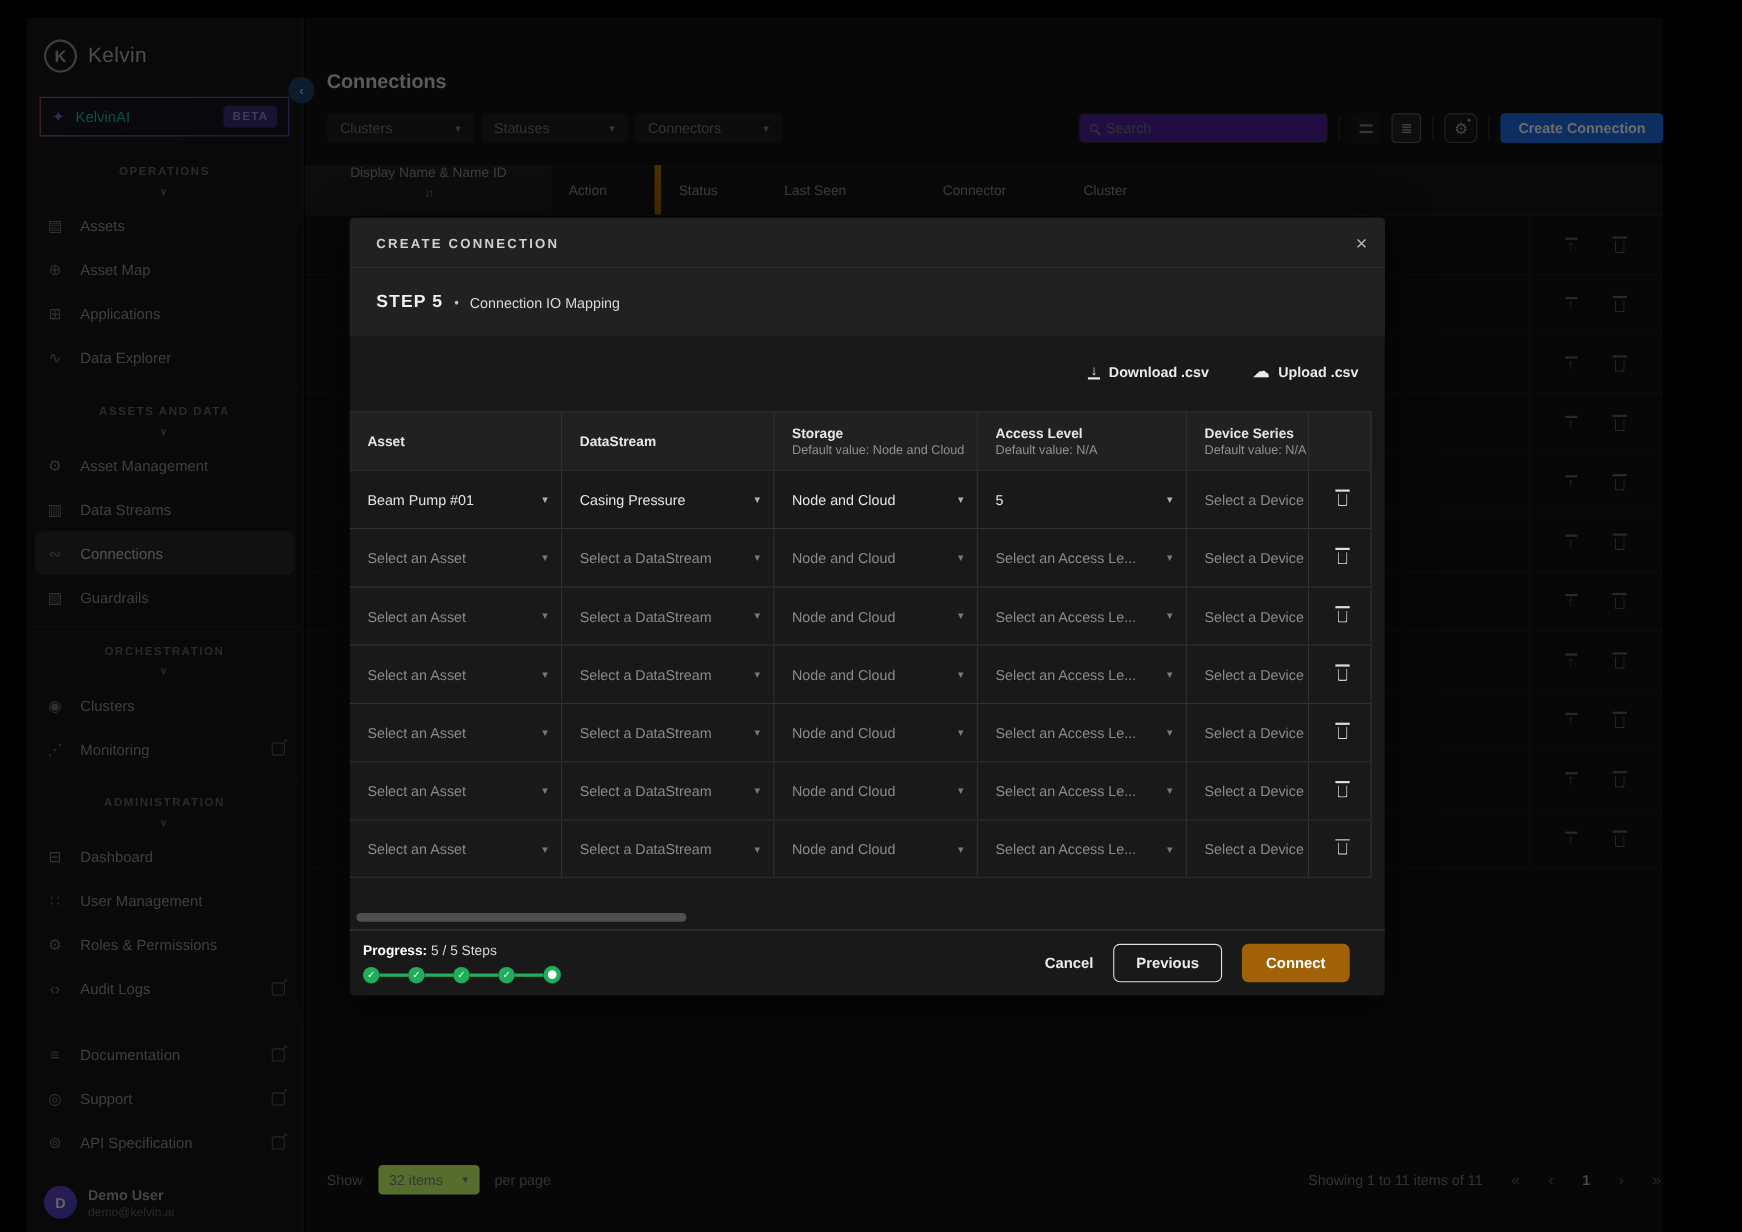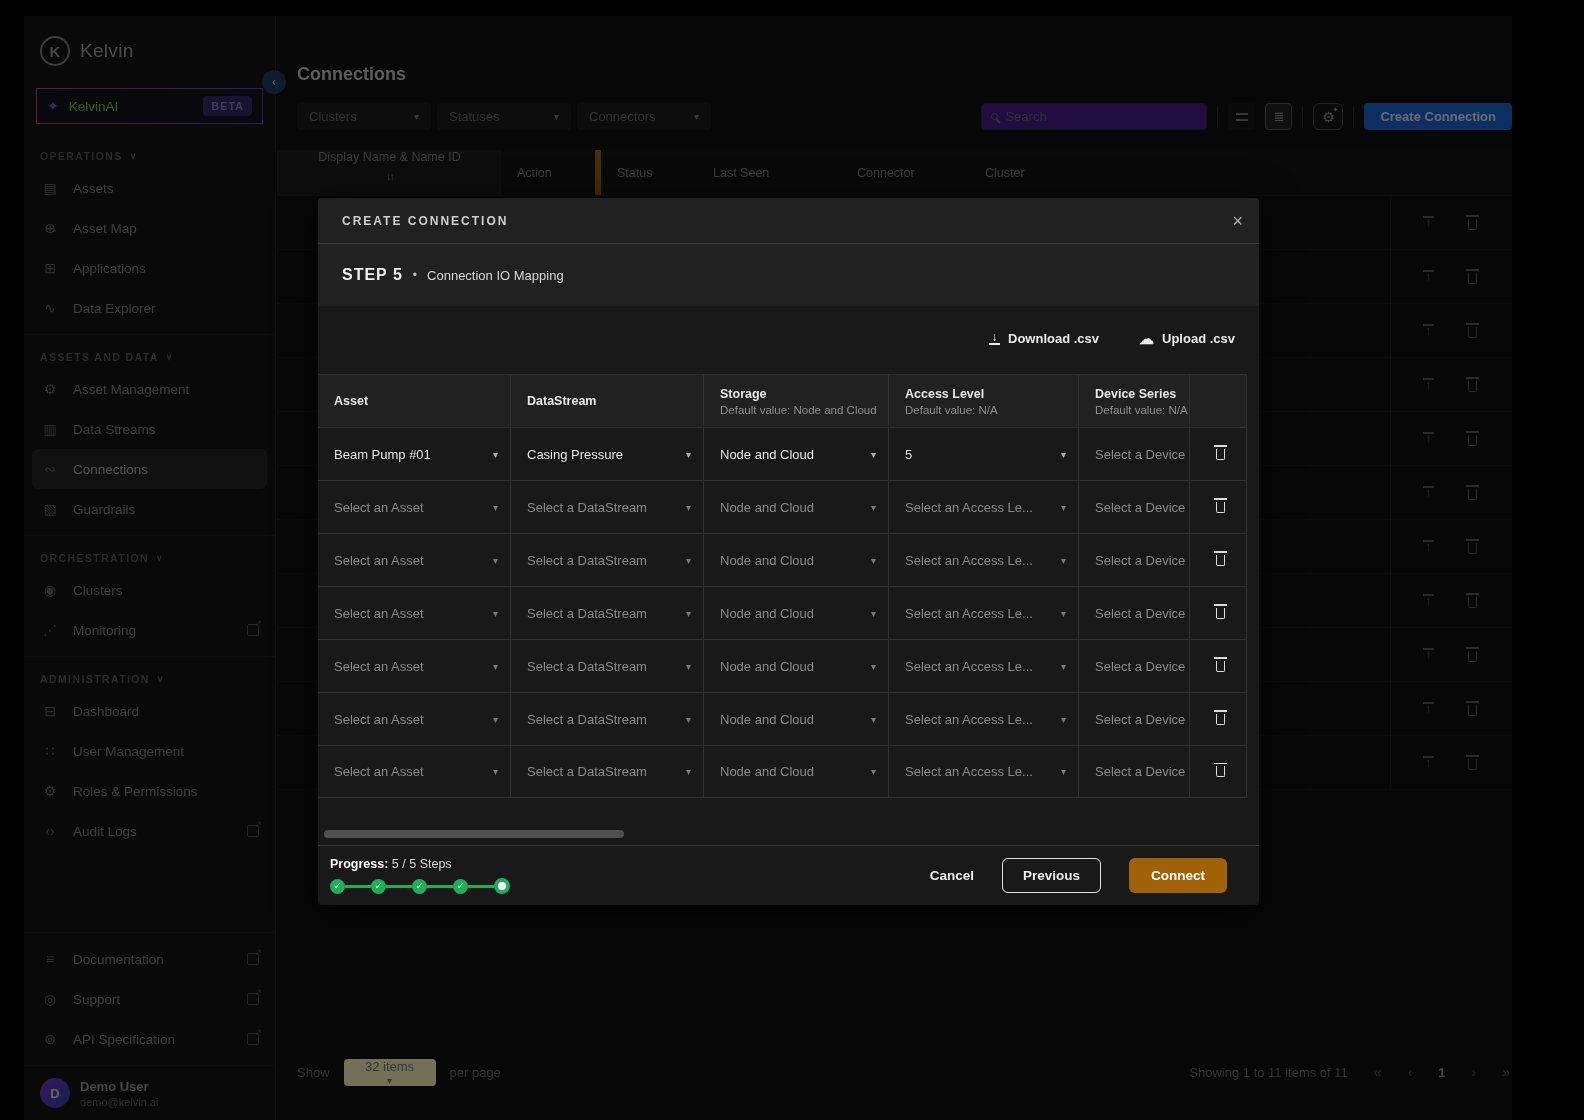--- a/index.html
+++ b/index.html
@@ -14,28 +14,28 @@
   .logo-circle { width:30px; height:30px; border:2px solid #8a8a8a; border-radius:50%;
                  display:flex; align-items:center; justify-content:center;
                  color:#9a9a9a; font-size:15px; font-weight:700; }
   .logo-text { font-size:19px; color:#a9a9a9; letter-spacing:.3px; }
   .logo-tm { font-size:8px; color:#8a8a8a; vertical-align:top; }
 
   .ai-item { margin:4px 12px 10px 12px; height:36px; border:1px solid; border-radius:7px;
              border-image:linear-gradient(90deg,#b05577,#5b4ab0) 1;
              display:flex; align-items:center; padding:0 10px; gap:10px; background:#16131c; cursor:pointer; }
   .ai-sparkle { color:#7b5cd6; font-size:14px; }
-  .ai-label { font-size:13.5px; color:#84cc16; flex:1; }
+  .ai-label { font-size:13.5px; color:#14b8a6; flex:1; }
   .beta-badge { background:#352a6e; color:#8d7fd0; font-size:10.5px; font-weight:700;
                 letter-spacing:1.2px; padding:4px 8px; border-radius:4px; }
 
   .side-section { border-top:1px solid #1f1f1f; padding:8px 0 6px 0; }
   .side-section:first-of-type { border-top:none; }
   .section-head { display:flex; align-items:center; gap:7px; padding:8px 16px 6px 16px;
-                  font-size:10.5px; font-weight:700; letter-spacing:1.4px; color:#5e5e5e; cursor:pointer; }
+                  font-size:10.5px; font-weight:700; letter-spacing:1.4px; color:#5e5e5e; cursor:pointer;flex-direction:column; }
   .section-chev { font-size:9px; color:#5e5e5e; }
   .side-item { display:flex; align-items:center; gap:13px; height:40px; margin:0 8px; padding:0 8px;
                border-radius:6px; cursor:pointer; }
   .side-item.active { background:#262626; }
   .side-icon { width:20px; text-align:center; font-size:14px; color:#6c6c6c; flex:none; }
   .side-label { font-size:13.5px; color:#8a8a8a; flex:1; white-space:nowrap; }
   .side-item.active .side-label { color:#b5b5b5; }
   .ext-icon { width:12px; height:12px; border:1.2px solid #565656; border-radius:2px; position:relative; flex:none; }
   .ext-icon span { position:absolute; right:-4px; top:-7px; font-size:9px; color:#565656; }
 
@@ -95,23 +95,23 @@
   .upbar { display:flex; flex-direction:column; align-items:center; cursor:pointer; color:#5c5c5c; }
   .upbar .bar { width:11px; height:2px; background:#5c5c5c; margin-bottom:0; }
   .upbar .arr { font-size:12px; line-height:11px; }
   .trash-icon { display:inline-block; width:9px; height:11px; border:1.5px solid currentColor; border-top:none;
                 border-radius:0 0 2px 2px; position:relative; margin-top:3px; cursor:pointer; }
   .trash-icon::before { content:""; position:absolute; left:-3px; right:-3px; top:-3.5px; height:1.5px; background:currentColor; }
 
   .bottom-bar { position:absolute; left:0; right:0; bottom:28px; height:40px; display:flex; align-items:center;
                 font-size:13px; color:#6f6f6f; }
   .show-label { margin-left:20px; }
-  .pagesize-btn { margin-left:14px; width:92px; height:27px; background:#fef9c3; border:none; border-radius:4px;
+  .pagesize-btn { margin-left:14px; width:92px; height:27px; background:#bef264; border:none; border-radius:4px;
                   color:#7a7a7a; font-size:13px; display:flex; align-items:center; justify-content:space-between;
-                  padding:0 10px; cursor:pointer;flex-direction:column; }
+                  padding:0 10px; cursor:pointer; }
   .perpage-label { margin-left:14px; }
   .pager { margin-left:auto; display:flex; align-items:center; gap:26px; margin-right:2px; }
   .pager-summary { color:#6f6f6f; }
   .pg-btn { background:none; border:none; color:#5a5a5a; font-size:14px; cursor:pointer; }
   .pg-current { color:#9a9a9a; font-weight:700; font-size:13px; }
 
   
   .dim-overlay { position:absolute; inset:0; background:rgba(0,0,0,0.55); z-index:40; }
   .modal { position:absolute; left:318px; top:198px; width:941px; height:707px; background:#191919;
            border-radius:4px; z-index:50; box-shadow:0 8px 40px rgba(0,0,0,.6); }
@@ -156,21 +156,21 @@
   .modal-footer { position:absolute; left:0; right:0; bottom:0; height:60px; border-top:1px solid #3a3a3a;
                   display:flex; align-items:center; padding:0 32px 0 12px; }
   .progress-wrap { width:200px; }
   .progress-text { font-size:12.5px; color:#d8d8d8; margin-bottom:7px; }
   .progress-text b { color:#fff; }
   .stepper { display:flex; align-items:center; width:180px; }
   .node-done { width:15px; height:15px; border-radius:50%; background:#1fae5a; color:#fff; font-size:9px;
                display:flex; align-items:center; justify-content:center; flex:none; }
   .node-line { height:3px; background:#1fae5a; flex:1; }
   .node-current { width:16px; height:16px; border-radius:50%; background:#fff; border:4px solid #1fae5a; flex:none; }
-  .footer-btns { margin-left:auto; display:flex; align-items:center; gap:28px; }
+  .footer-btns { margin-left:auto; display:flex; align-items:center; gap:18px; }
   .btn-text { background:none; border:none; color:#ececec; font-size:13.5px; font-weight:700; cursor:pointer;
               font-family:"Liberation Sans", sans-serif; }
   .btn-outline { background:none; border:1px solid #e0e0e0; border-radius:6px; color:#ececec; font-size:13.5px;
                  font-weight:700; padding:9px 20px; cursor:pointer; font-family:"Liberation Sans", sans-serif; }
   .btn-primary { background:#a16207; border:none; border-radius:6px; color:#fff; font-size:13.5px; font-weight:700;
                  padding:10px 22px; cursor:pointer; font-family:"Liberation Sans", sans-serif; }
 </style>
 </head>
 <body>
 

